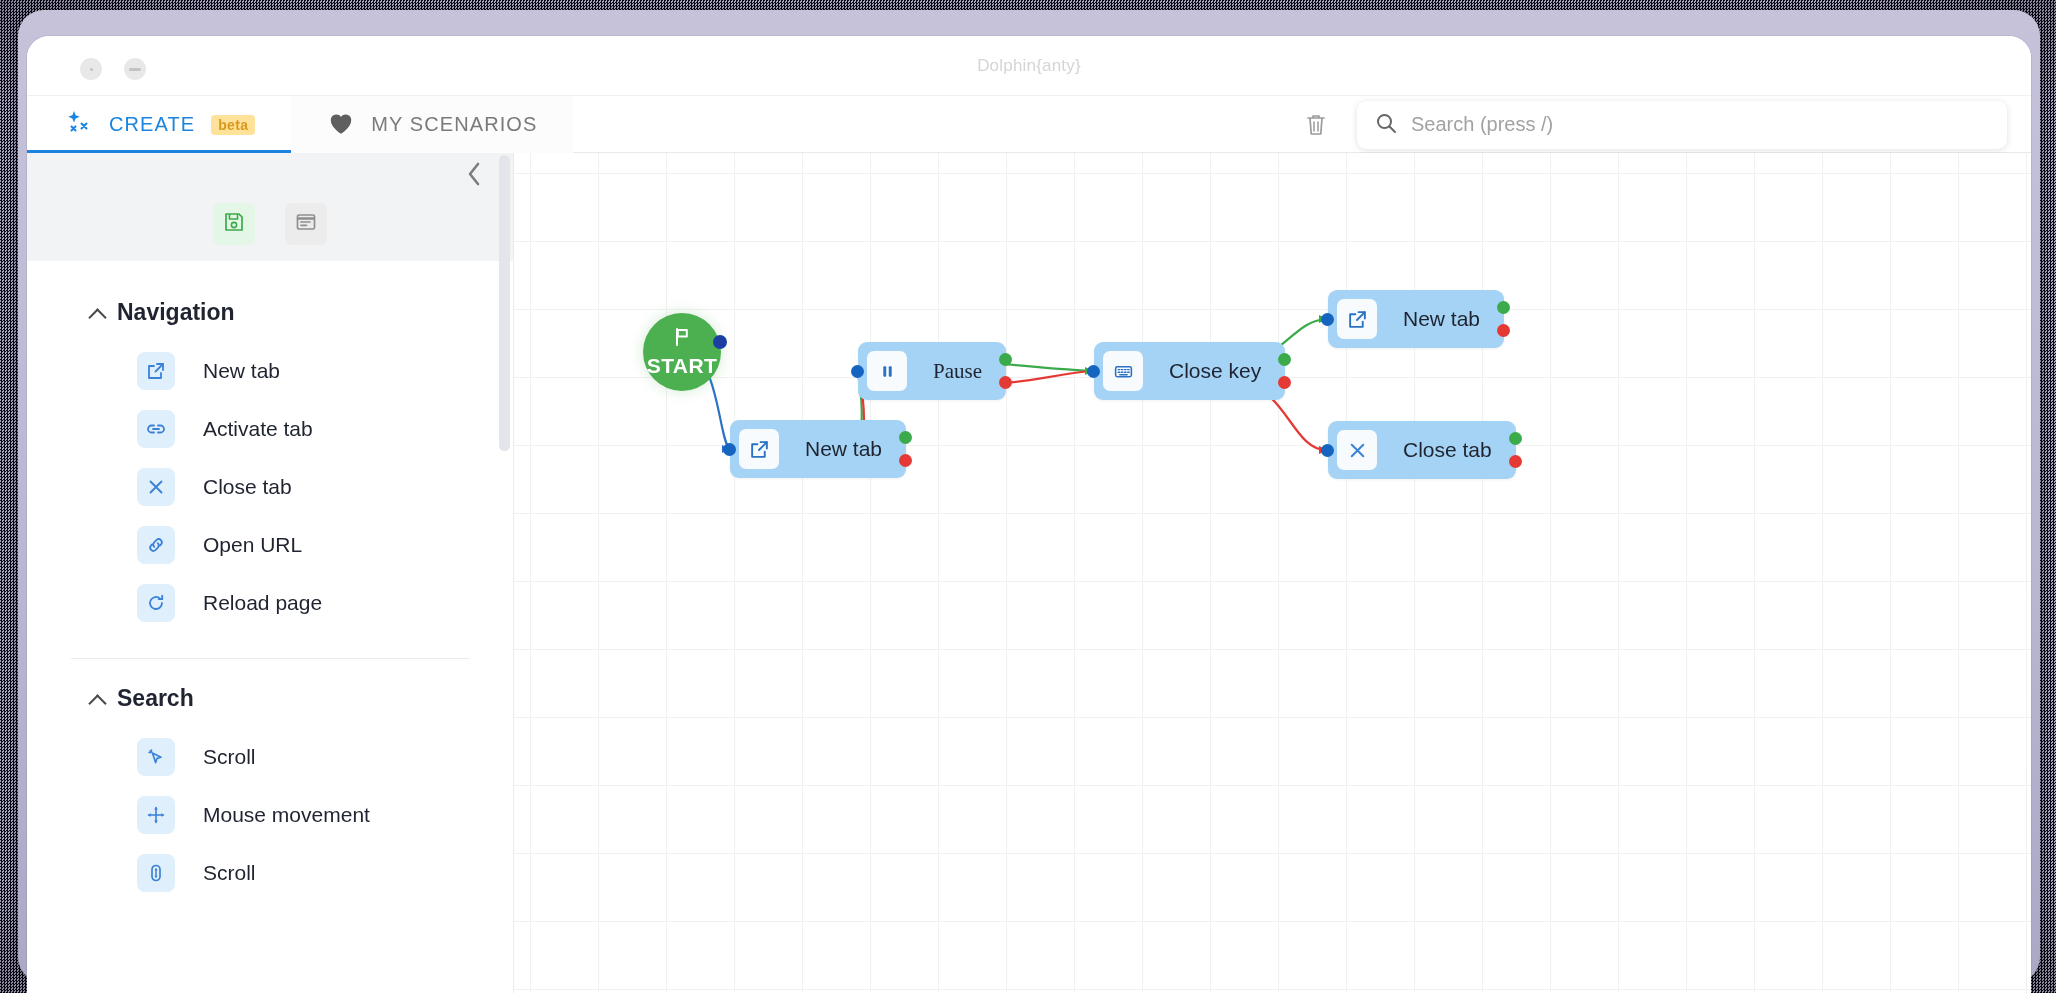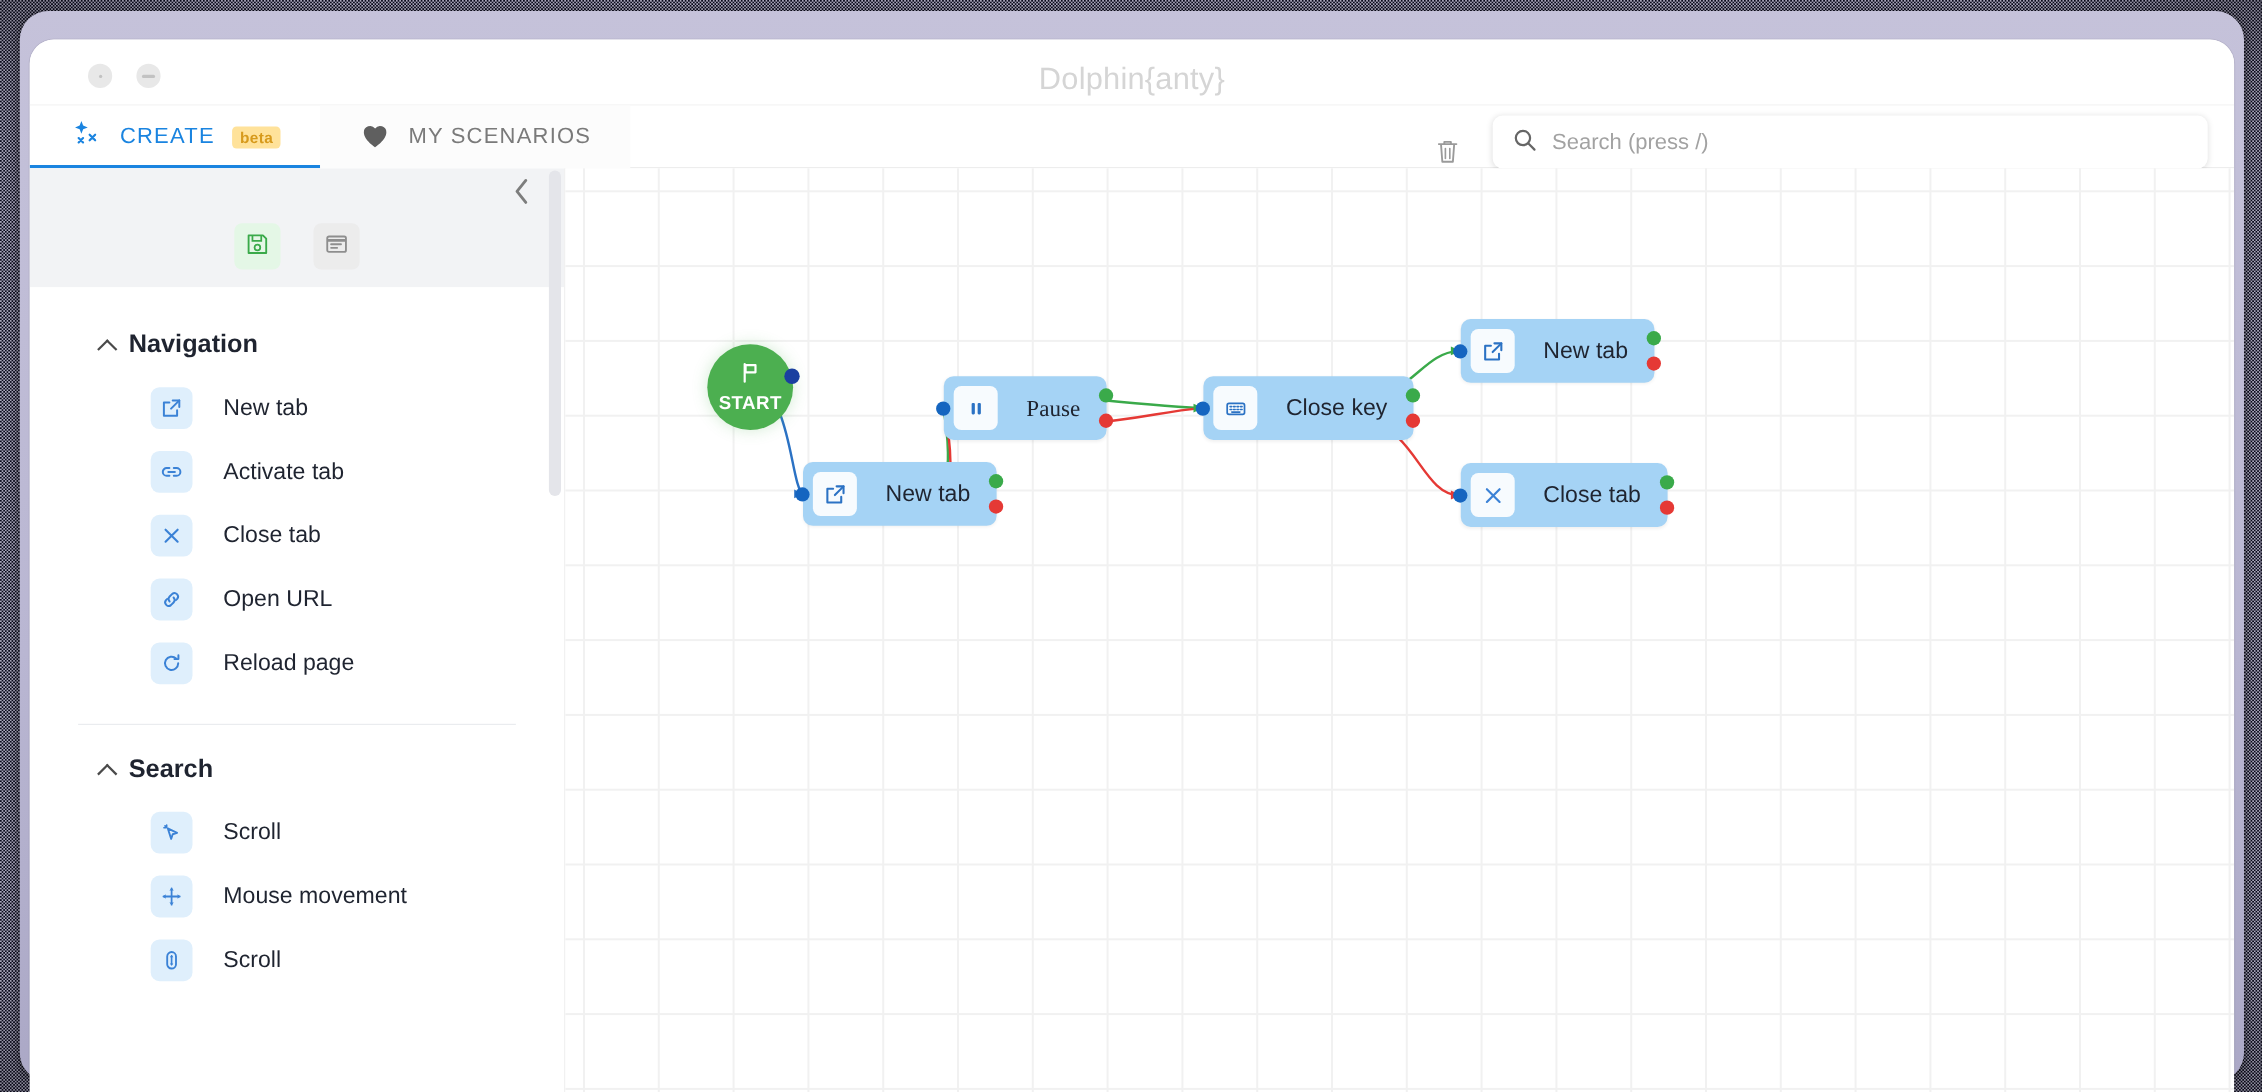--- a/index.html
+++ b/index.html
@@ -78,21 +78,21 @@
   .win-dot.minimize::after {
     content: "";
     position: absolute; left: 5px; top: 10px;
     width: 12px; height: 2.5px; border-radius: 2px;
     background: #c2c2c2;
   }
   #window-title {
     position: absolute;
     left: 0; right: 0; top: 20px;
     text-align: center;
-    font-size: 28px;
+    font-size: 17px;
     color: #d5d5d5;
     letter-spacing: .2px;
   }
 
   
   #topbar {
     position: relative;
     height: 57px;
     background: #fff;
     border-bottom: 1px solid #e9e9e9;
@@ -127,21 +127,21 @@
     font-weight: 700;
     padding: 2px 7px;
     border-radius: 4px;
     letter-spacing: .3px;
   }
 
   #top-tools {
     position: absolute;
     right: 24px; top: 0;
     height: 57px;
-    display: flex; align-items: flex-end; gap: 26px;
+    display: flex; align-items: center; gap: 26px;
   }
   #trash-btn { width: 30px; height: 30px; display:flex; align-items:center; justify-content:center; cursor:pointer; }
   #search-box {
     width: 650px; height: 48px;
     background: #fff;
     border-radius: 9px;
     box-shadow: 0 1px 6px rgba(0,0,0,.13);
     display: flex; align-items: center;
     padding: 0 18px; gap: 14px;
   }
@@ -314,21 +314,21 @@
     border-radius: 50%;
     background: #4caf50;
     display: flex; flex-direction: column;
     align-items: center; justify-content: center;
     gap: 2px;
     cursor: pointer;
     box-shadow: 0 0 14px rgba(76,175,80,.25);
   }
   #start-label {
     color: #fff;
-    font-size: 17px;
+    font-size: 21px;
     font-weight: 700;
     letter-spacing: .4px;
   }
   #start-port {
     position: absolute;
     right: -6px; top: 22px;
     width: 14px; height: 14px;
     border-radius: 50%;
     background: #1a3fa0;
     cursor: pointer;

